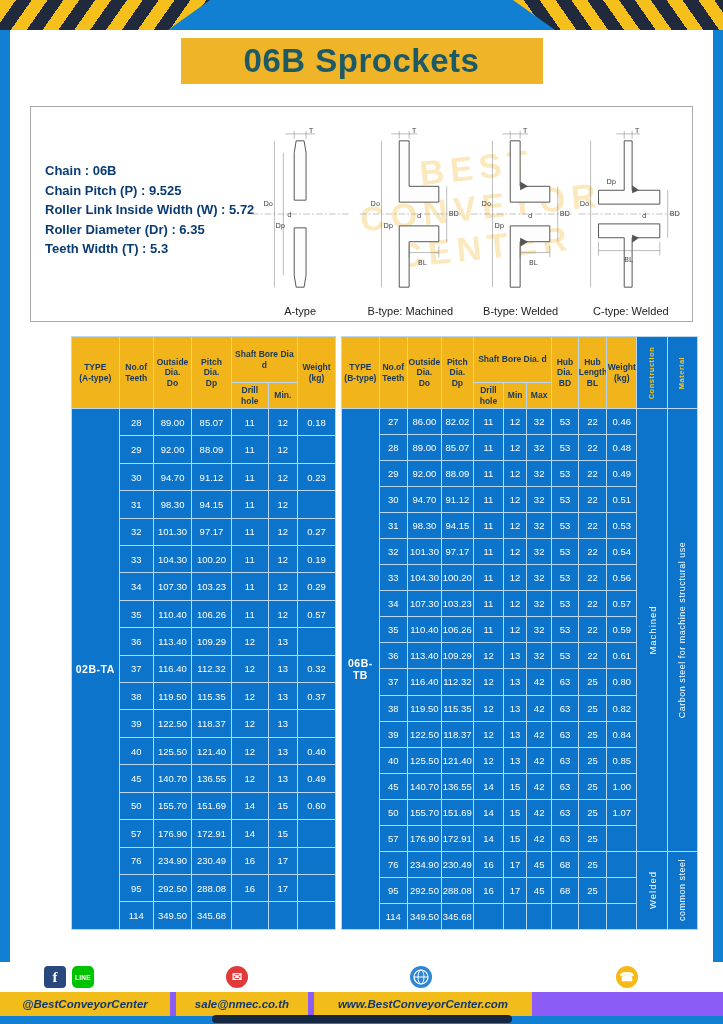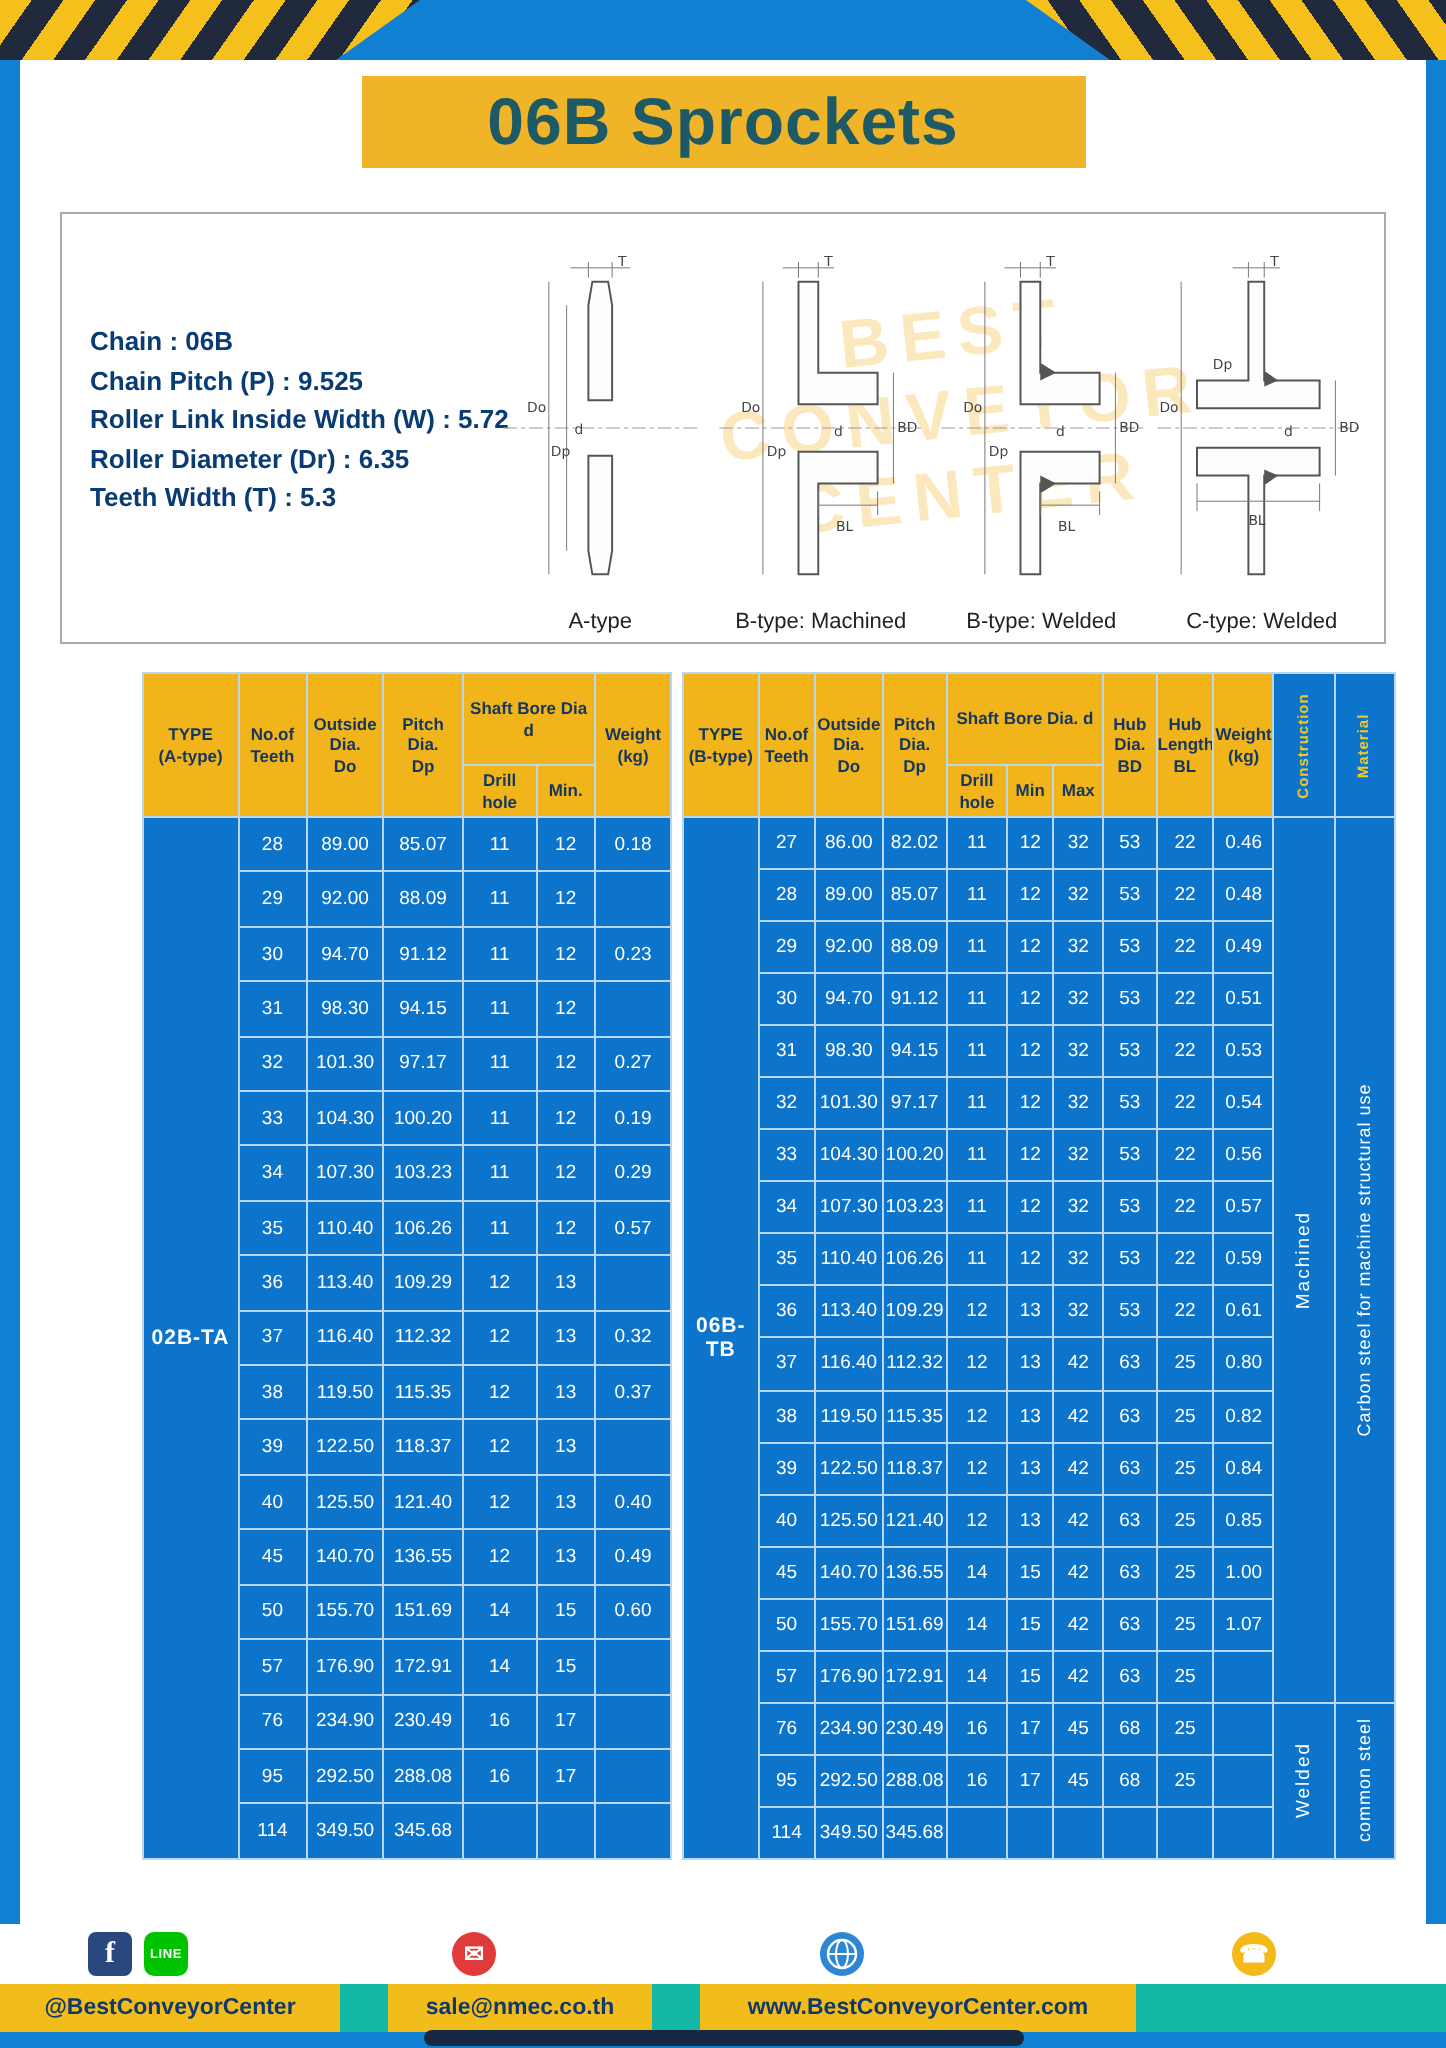--- a/index.html
+++ b/index.html
@@ -84,21 +84,21 @@
   .foot-white { height: 30px; background: #ffffff; position: relative; }
   .icon {
     position: absolute; top: 4px; width: 22px; height: 22px;
     display: flex; align-items: center; justify-content: center; color: #fff; font-weight: bold;
   }
   .icon.fb { left: 44px; background: #29487d; border-radius: 4px; font-size: 15px; font-family: "Liberation Serif", serif; }
   .icon.line { left: 72px; background: #00c300; border-radius: 5px; font-size: 6.5px; letter-spacing: 0.3px; }
   .icon.mail { left: 226px; background: #e03a3a; border-radius: 50%; font-size: 12px; }
   .icon.globe { left: 410px; border-radius: 50%; }
   .icon.phone { left: 616px; background: #f5b919; border-radius: 50%; font-size: 12px; }
-  .foot-yellow { height: 24px; background: #14b8a6; display: flex; gap: 24px; }
+  .foot-yellow { height: 24px; background: #8b5cf6; display: flex; gap: 6px; font-style: italic; }
   .seg {
     background: #f2bc1a; color: #10386e; font-weight: bold; font-size: 11.5px;
     display: flex; align-items: center; justify-content: center; white-space: nowrap;
   }
   .seg.s1 { width: 170px; }
   .seg.s2 { width: 132px; }
   .seg.s3 { width: 218px; }
   .seg.s4 { flex: 1; background: #ffffff; color: #0d3a6e; }
   .foot-base { height: 8px; position: relative; }
   .navy-bar {

